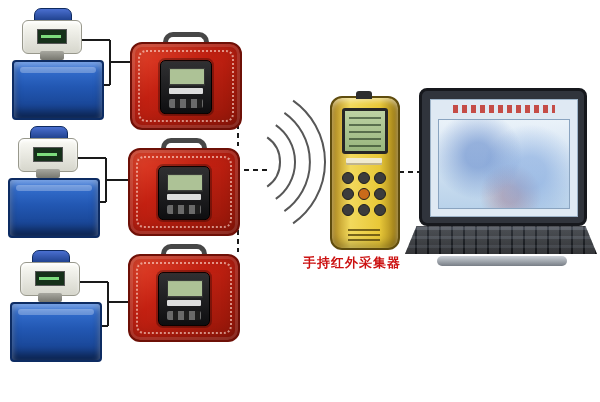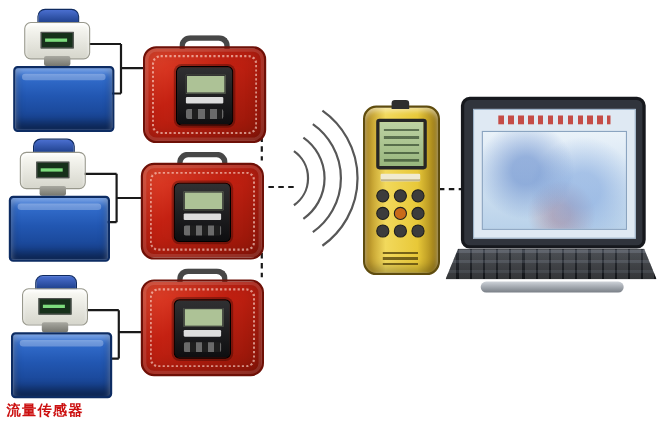--- a/index.html
+++ b/index.html
@@ -213,15 +213,15 @@
     <div class="lt-screen">
       <div class="lt-display">
         <div class="app-titlebar"></div>
         <div class="app-content"></div>
       </div>
     </div>
     <div class="lt-keyboard"></div>
     <div class="lt-base"></div>
   </div>
 
-  <div class="diagram-label" style="left:6px;top:364px">流量传感器</div>
+  <div class="diagram-label" style="left:303px;top:254px">手持红外采集器</div>
 
 </div>
 
 </body></html>

